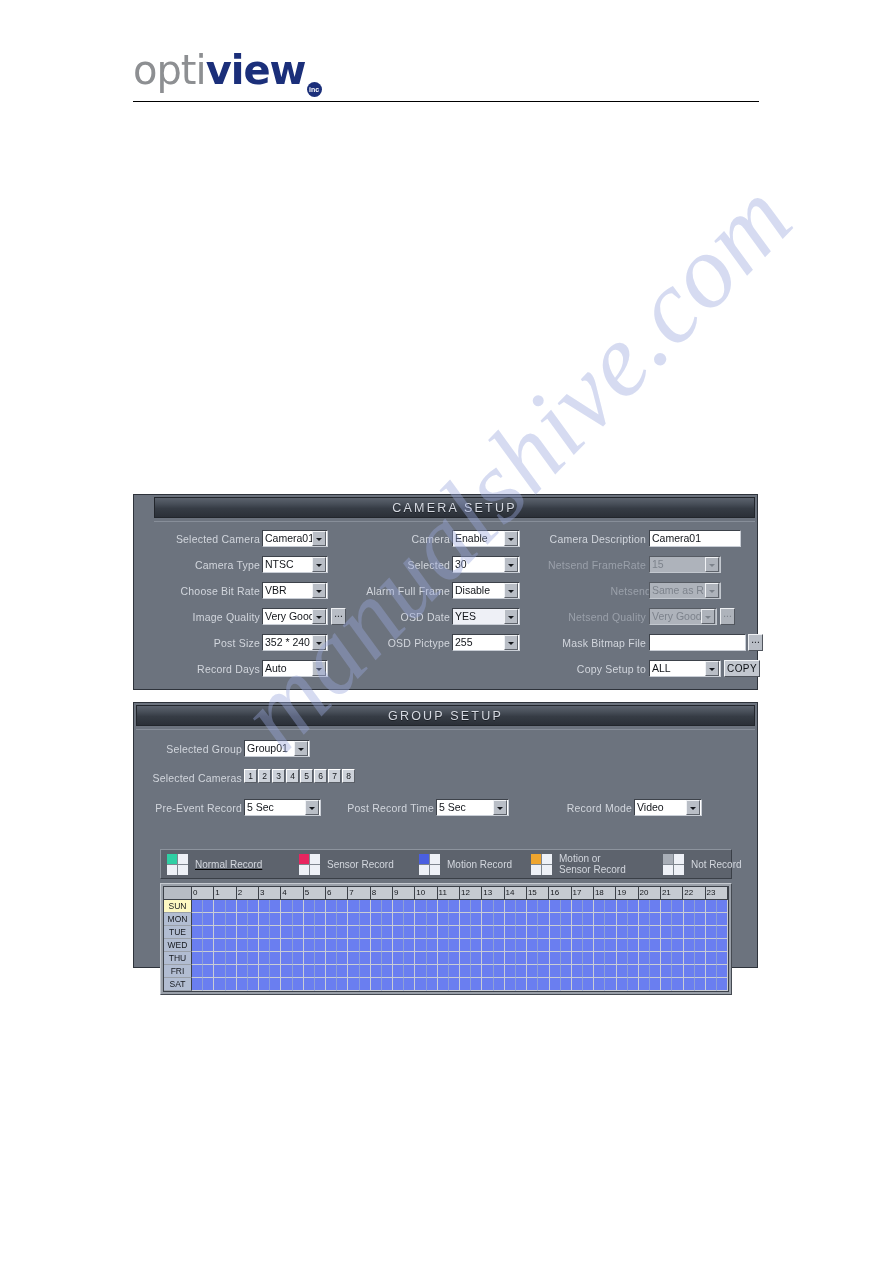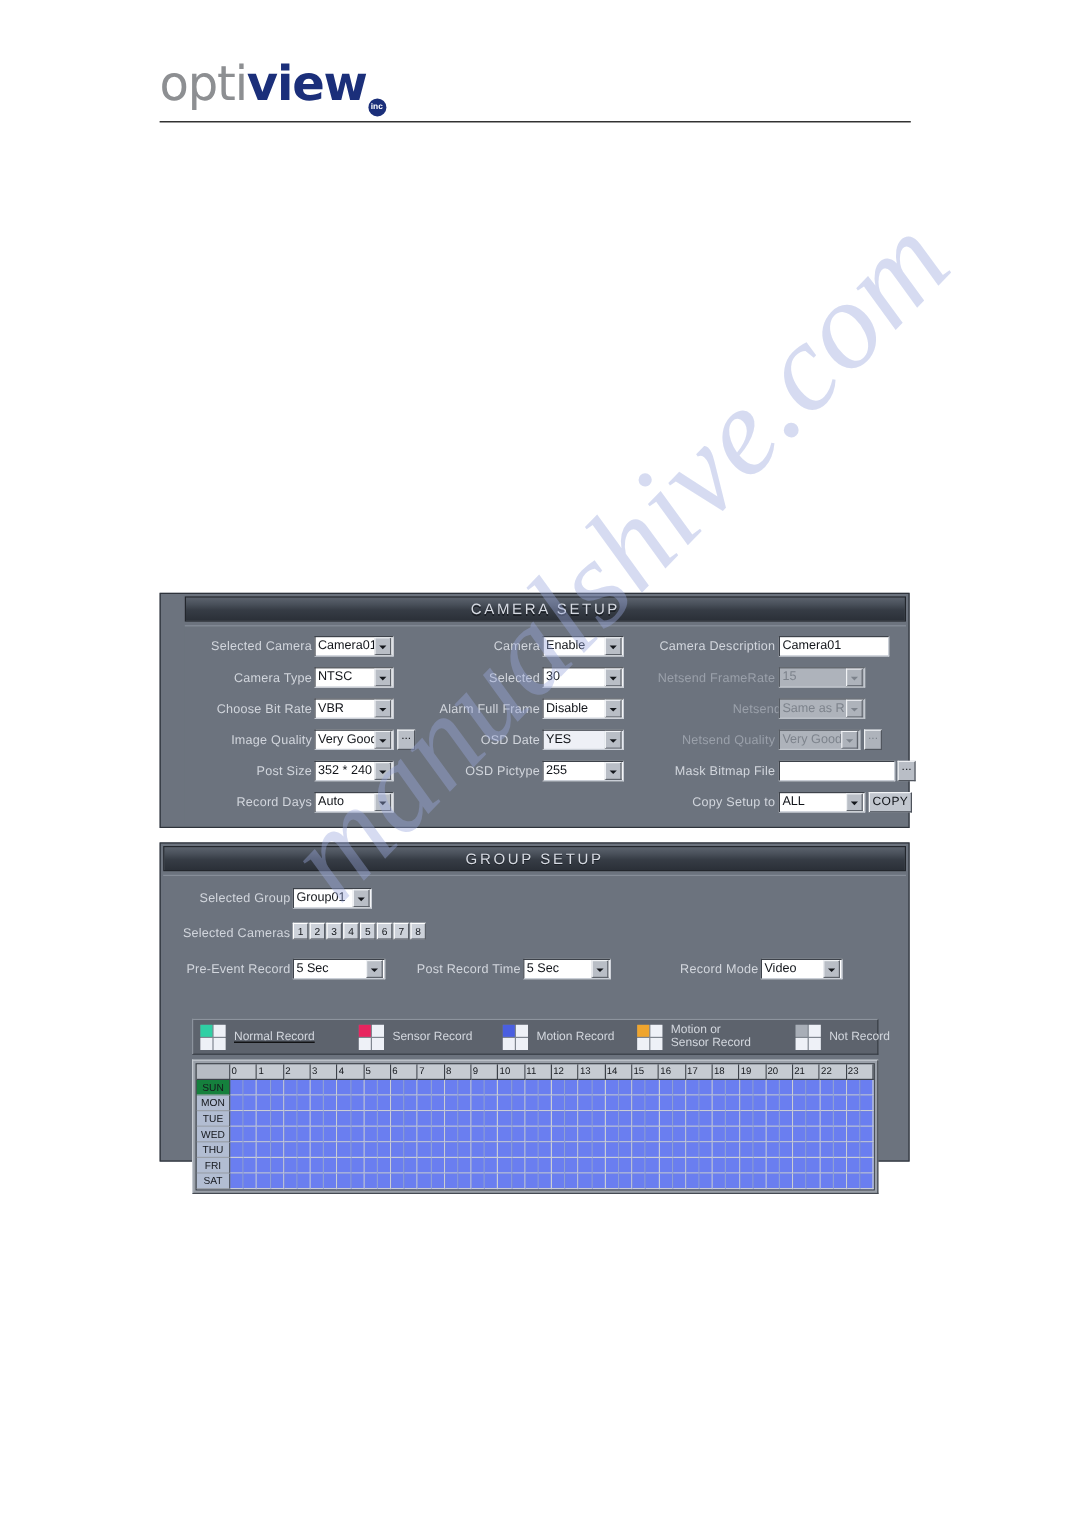--- a/index.html
+++ b/index.html
@@ -327,21 +327,21 @@
     background: #b2bdd2;
     border-right: 1px solid #3c4149;
     border-bottom: 1px solid #9aa0a9;
     box-sizing: border-box;
     font-size: 8.5px;
     line-height: 12px;
     color: #15181d;
     text-align: center;
     font-family: "Liberation Sans", sans-serif;
   }
-  .day-cell.selected { background: #15803d; }
+  .day-cell.selected { background: #fef9c3; }
   .slot-cell {
     flex: 1 1 0;
     border-right: 1px solid #c9cdd5;
     border-bottom: 1px solid #c9cdd5;
     box-sizing: border-box;
   }
   .slot-cell.half { border-right-color: #8e9fd6; }
 </style>
 </head>
 <body>

